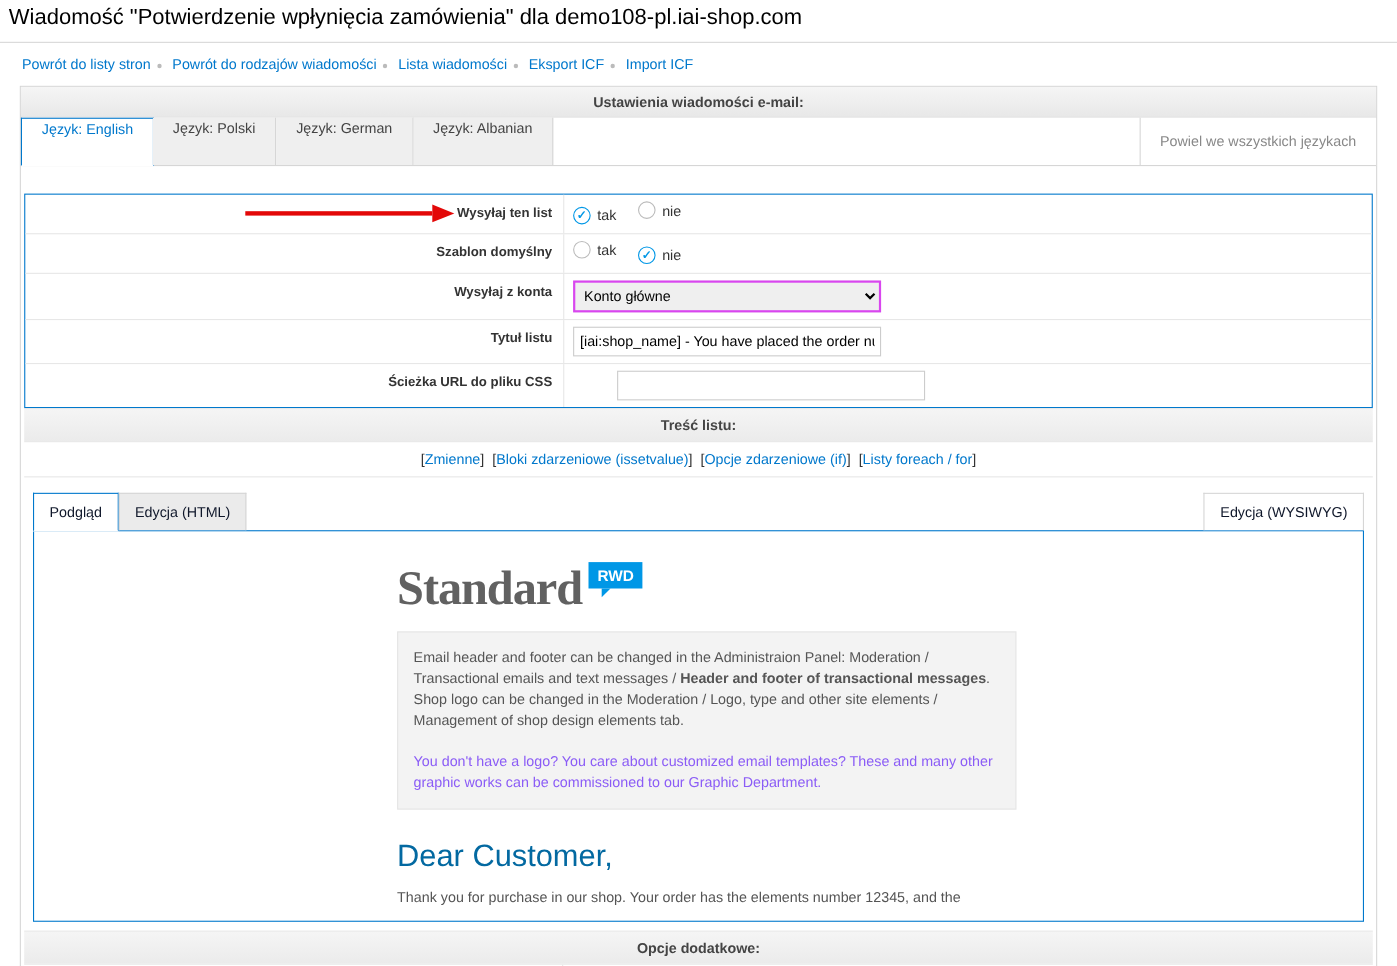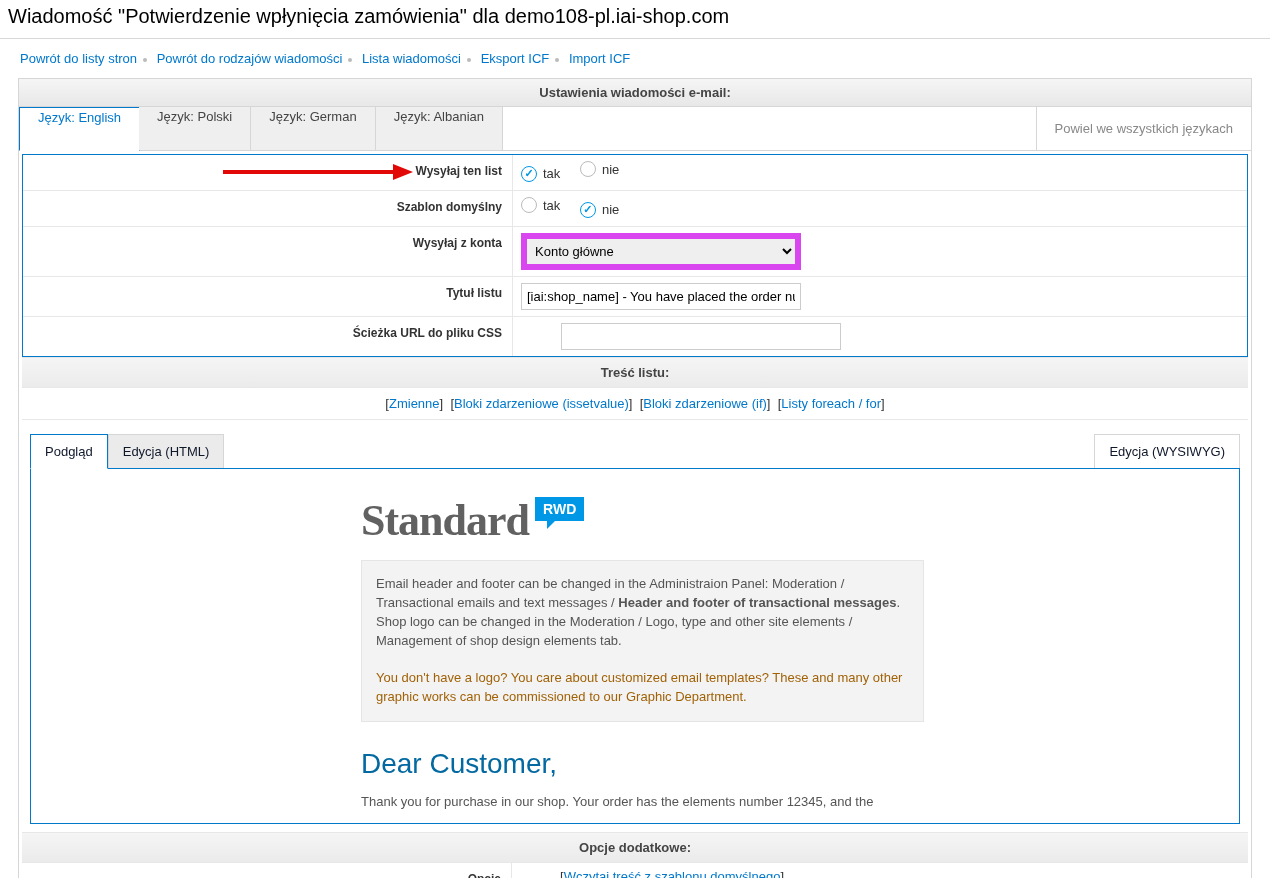--- a/index.html
+++ b/index.html
@@ -10,48 +10,48 @@
     .bc { padding: 12px 20px; font-size: 13px; }
     .bc a { color: #0078cc; text-decoration: none; }
     .bc .sep { display: inline-block; width: 4px; height: 4px; border-radius: 50%; background: #bbb; margin: 0 6px; vertical-align: middle; }
     .frame { margin: 0 18px; border: 1px solid #d6d6d6; }
     .panelhdr { background: linear-gradient(#f5f5f5,#e8e8e8); text-align: center; padding: 6px; font-weight: 700; border-bottom: 1px solid #d6d6d6; color:#444;}
     .tabrow { display: flex; border-bottom: 1px solid #d6d6d6; background:#fff; }
     .ltab { border-right: 1px solid #d6d6d6; padding: 2px 18px; color: #444; cursor: pointer; background:#efefef; }
     .ltab.active { background:#fff; color:#0078cc; border:1px solid #0078cc; border-bottom:1px solid #fff; margin:0 -1px -1px 0;}
     .rlink { margin-left: auto; padding: 14px 18px; color: #888; border-left:1px solid #d6d6d6; cursor:pointer;}
     .formwrap { padding: 3px; }
-    .formborder { border: 1px solid #0078cc; }
+    .formborder { border: 1px solid #0078cc; margin-top: 22px; }
     .row { display: flex; border-bottom: 1px solid #e7e7e7; min-height: 36px; }
     .row:last-child { border-bottom: none; gap: 40px; }
     .row .lbl { width: 490px; text-align: right; padding: 9px 10px; font-weight: 700; font-size: 12px; border-right: 1px solid #e7e7e7; position:relative;}
     .row .fld { flex: 1; padding: 6px 8px; }
     .arrow { position:absolute; left:200px; top:10px; width:190px; height:14px; }
     .arrow::before{content:"";position:absolute;left:0;top:5px;width:170px;height:4px;background:#e30808;}
     .arrow::after{content:"";position:absolute;right:0;top:-1px;border-left:20px solid #e30808;border-top:8px solid transparent;border-bottom:8px solid transparent;}
     .radio { display:inline-flex; align-items:center; margin-right:16px; cursor:pointer;}
     .rcircle{width:16px;height:16px;border:1px solid #bbb;border-radius:50%;margin-right:6px;display:inline-flex;align-items:center;justify-content:center;background:#fff;}
     .rcircle.on{border-color:#0097e6;}
     .rcircle.on::after{content:"✓";color:#0097e6;font-size:11px;font-weight:700;}
-    select.sel { min-width:280px; padding:4px; border:6px solid #d946ef; font-size:13px;}
+    select.sel { min-width:280px; padding:4px; border:2px solid #d946ef; font-size:13px;}
     input.txt { width:280px; padding:5px; border:1px solid #ccc; font-size:13px;}
     .subhdr { background:linear-gradient(#f5f5f5,#ebebeb); text-align:center; padding:7px; font-weight:700; border-top:1px solid #e7e7e7; border-bottom:1px solid #e7e7e7; color:#444;}
     .helpbar { text-align:center; padding:8px; border-bottom:1px solid #e7e7e7;}
     .helpbar a{ color:#0078cc; text-decoration:none;}
     .edittabs{ display:flex; padding:14px 8px 0; border-bottom:0px; }
     .edittabs .etab{ border:1px solid #d6d6d6; border-bottom:none; padding:9px 14px; color:#0f172a; cursor:pointer; margin-right:0; background:#ebebeb;}
     .edittabs .etab.active{ background:#fff; border:1px solid #0078cc; border-bottom:1px solid #fff; margin-bottom:-1px;}
     .edittabs .etab.r{ margin-left:auto; background:#fff;}
     .preview{ border:1px solid #0078cc; margin:0 8px 8px; padding:26px 330px 0; min-height:356px; overflow:hidden;}
     .logo{ display:flex; align-items:flex-start; margin-bottom:14px;}
     .logo .word{ font-size:44px; font-weight:700; color:#616161; font-family:Georgia,serif; letter-spacing:-1px;}
     .rwdbadge{ background:#0097e6; color:#fff; font-size:14px; font-weight:700; padding:4px 8px; margin-left:6px; position:relative; margin-top:2px;}
     .rwdbadge::after{content:"";position:absolute;bottom:-8px;left:12px;border-top:8px solid #0097e6;border-right:8px solid transparent;}
     .notebox{ background:#f3f3f3; border:1px solid #e5e5e5; padding:14px; margin-bottom:26px; width:563px; line-height:1.45; color:#555;}
-    .notebox a{color:#a16207; text-decoration:none;}
+    .notebox a{color:#8b5cf6; text-decoration:none;}
     .greeting{ font-size:28px; color:#0369a1; margin:0 0 14px; font-weight:400;}
     .bodytxt{ color:#555;}
     .optrow .lbl{ width:490px;}
     .optrow .fld a{ color:#0078cc; text-decoration:none;}
   </style>
 </head>
 <body>
 
 <div class="page">
   <div class="hdr">
@@ -116,21 +116,21 @@
         <div class="row">
           <div class="lbl">Ścieżka URL do pliku CSS</div>
           <div class="fld"><input class="txt" value="" style=""></div>
         </div>
       </div>
 
       <div class="subhdr">Treść listu:</div>
       <div class="helpbar">
         [<a href="#">Zmienne</a>]&nbsp;
         [<a href="#">Bloki zdarzeniowe (issetvalue)</a>]&nbsp;
-        [<a href="#">Bloki zdarzeniowe (if)</a>]&nbsp;
+        [<a href="#">Opcje zdarzeniowe (if)</a>]&nbsp;
         [<a href="#">Listy foreach / for</a>]
       </div>
 
       <div class="edittabs">
         <div class="etab active">Podgląd</div>
         <div class="etab">Edycja (HTML)</div>
         <div class="etab r">Edycja (WYSIWYG)</div>
       </div>
 
       <div class="preview">

